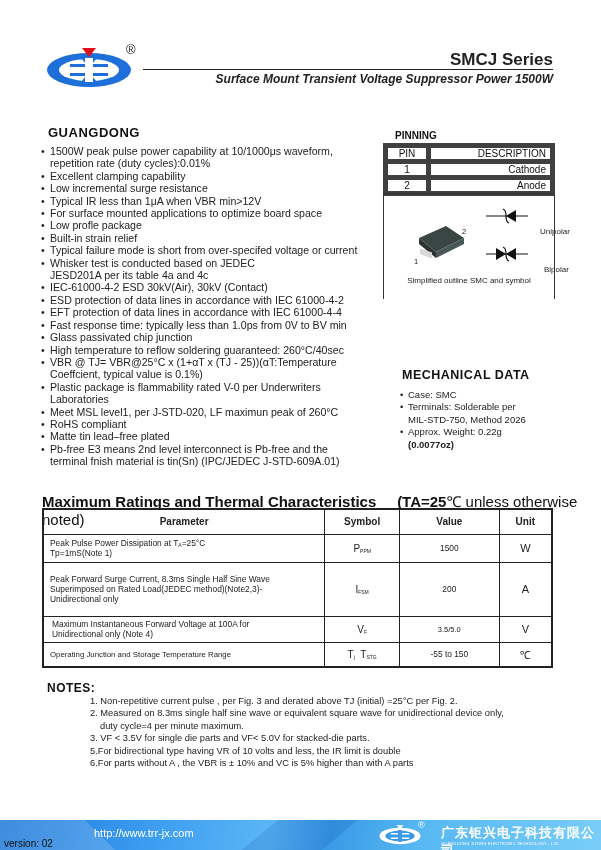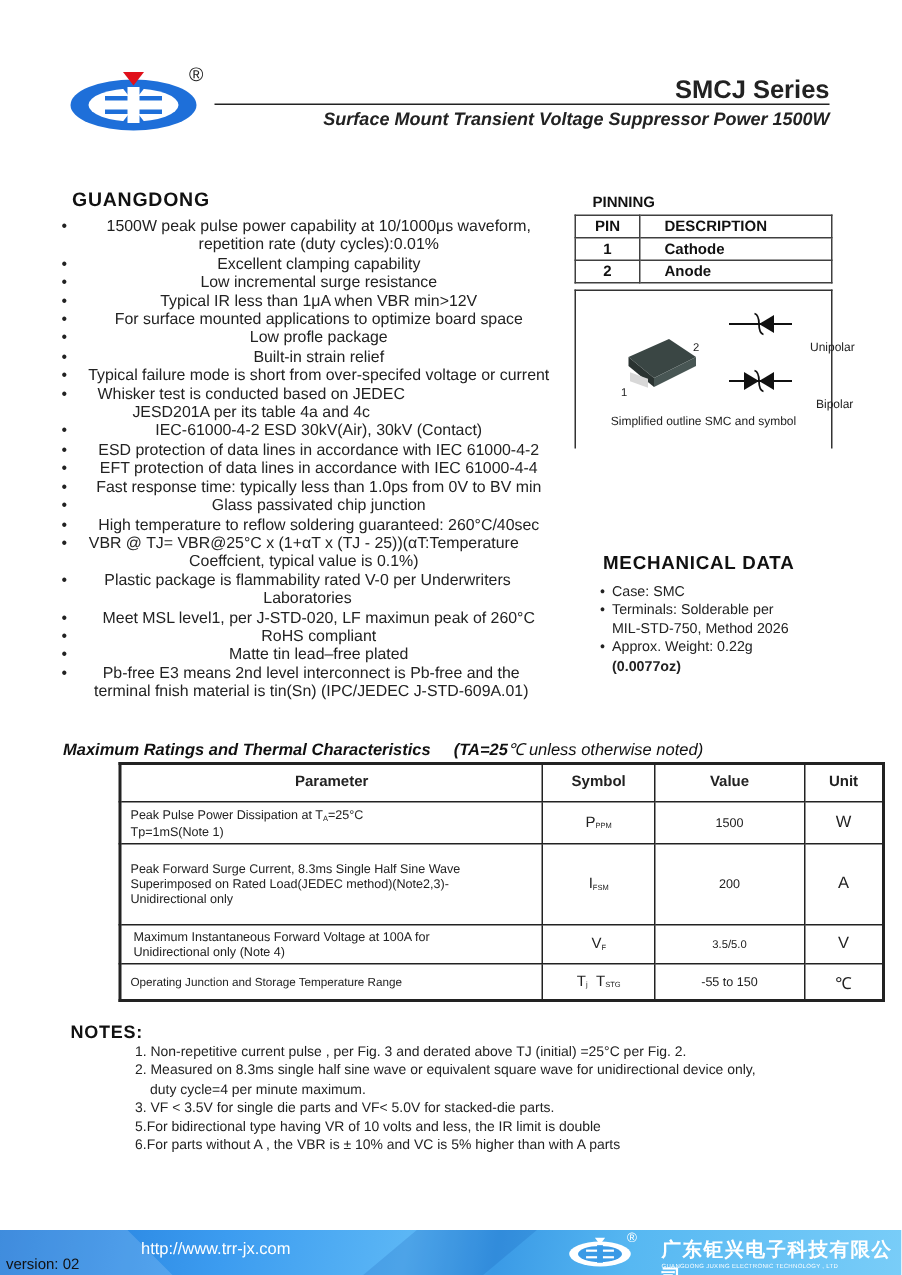--- a/index.html
+++ b/index.html
@@ -7,45 +7,45 @@
   body { position: relative; font-family: "Liberation Sans", sans-serif; color: #111; }
 
   .logo { position: absolute; left: 44px; top: 48px; width: 90px; height: 40px; }
   .reg { position: absolute; left: 126px; top: 42px; font-size: 13px; color: #222; }
   .header-line { position: absolute; left: 143px; top: 69px; width: 410px; height: 1px; background: #222; }
   .series { position: absolute; right: 48px; top: 50px; font-size: 17px; font-weight: bold; color: #222; }
   .subtitle { position: absolute; right: 48px; top: 72px; font-size: 12px; font-weight: bold; font-style: italic; color: #222; }
 
   .features-title { position: absolute; left: 48px; top: 125px; font-size: 13px; font-weight: bold; letter-spacing: 0.5px; }
   .features { position: absolute; left: 40px; top: 145px; width: 335px; font-size: 10.6px; line-height: 12.4px; color: #222; }
-  .features li { list-style: none; position: relative; padding-left: 10px; text-align: center; }
+  .features li { list-style: none; position: relative; padding-left: 10px; }
   .features li::before { content: "•"; position: absolute; left: 1px; top: 0; }
 
   .pinning-title { position: absolute; left: 395px; top: 130px; font-size: 10px; font-weight: bold; }
   table.pins { position: absolute; left: 383px; top: 143px; width: 172px; border-collapse: collapse; font-size: 10px; }
-  table.pins td { border: 1px solid #404040; height: 15px; padding: 0 4px; font-weight: bold; }
+  table.pins td { border: 5px solid #404040; height: 15px; padding: 0 4px; }
   table.pins td.pin { width: 43px; text-align: center; }
-  table.pins td.desc { padding-left: 16px; }
+  table.pins td.desc { padding-left: 16px; text-align: right; }
 
   .outline-box { position: absolute; left: 383px; top: 193px; width: 172px; height: 106px; border: 1px solid #333; border-bottom: none; }
   .outline-caption { position: absolute; left: 0; width: 100%; top: 82px; text-align: center; font-size: 8px; color: #222; }
   .pkg-label { position: absolute; font-size: 7.5px; color: #222; }
   .sym-label { position: absolute; font-size: 8px; color: #222; padding-left: 48px; }
 
   .mech-title { position: absolute; left: 402px; top: 368px; font-size: 12.5px; font-weight: bold; letter-spacing: 0.5px; }
   .mech { position: absolute; left: 400px; top: 389px; font-size: 9.5px; line-height: 12.4px; color: #222; width: 200px; }
   .mech li { list-style: none; position: relative; padding-left: 8px; }
   .mech li::before { content: "•"; position: absolute; left: 0; }
   .mech .bold { font-weight: bold; }
 
-  .ratings-title { position: absolute; left: 42px; top: 491px; font-size: 11px; font-weight: bold; font-style: italic; }
+  .ratings-title { position: absolute; left: 42px; top: 491px; font-size: 15px; font-weight: bold; }
   .ratings-title .cond { font-weight: normal; }
   .ratings-title .cond b { font-weight: bold; }
 
-  table.ratings { position: absolute; left: 42px; top: 508px; width: 511px; border-collapse: collapse; border: 2px solid #222; font-size: 8.4px; color: #222; margin-left: 37px; }
+  table.ratings { position: absolute; left: 42px; top: 508px; width: 511px; border-collapse: collapse; border: 2px solid #222; font-size: 8.4px; color: #222; }
   table.ratings th, table.ratings td { border: 1px solid #222; }
   table.ratings th { height: 25px; font-size: 10px; font-weight: bold; }
   table.ratings td { padding: 0 6px; }
   table.ratings td.c { text-align: center; }
   table.ratings td.unit { font-size: 11px; }
   table.ratings td.sym { font-size: 10px; }
   sub { font-size: 5px; vertical-align: -1px; }
 
   .notes-title { position: absolute; left: 47px; top: 681px; font-size: 12px; font-weight: bold; letter-spacing: 0.5px; }
   .notes { position: absolute; left: 46px; top: 695px; font-size: 9.3px; line-height: 12.4px; color: #222; width: 540px; margin-left: 44px; }

